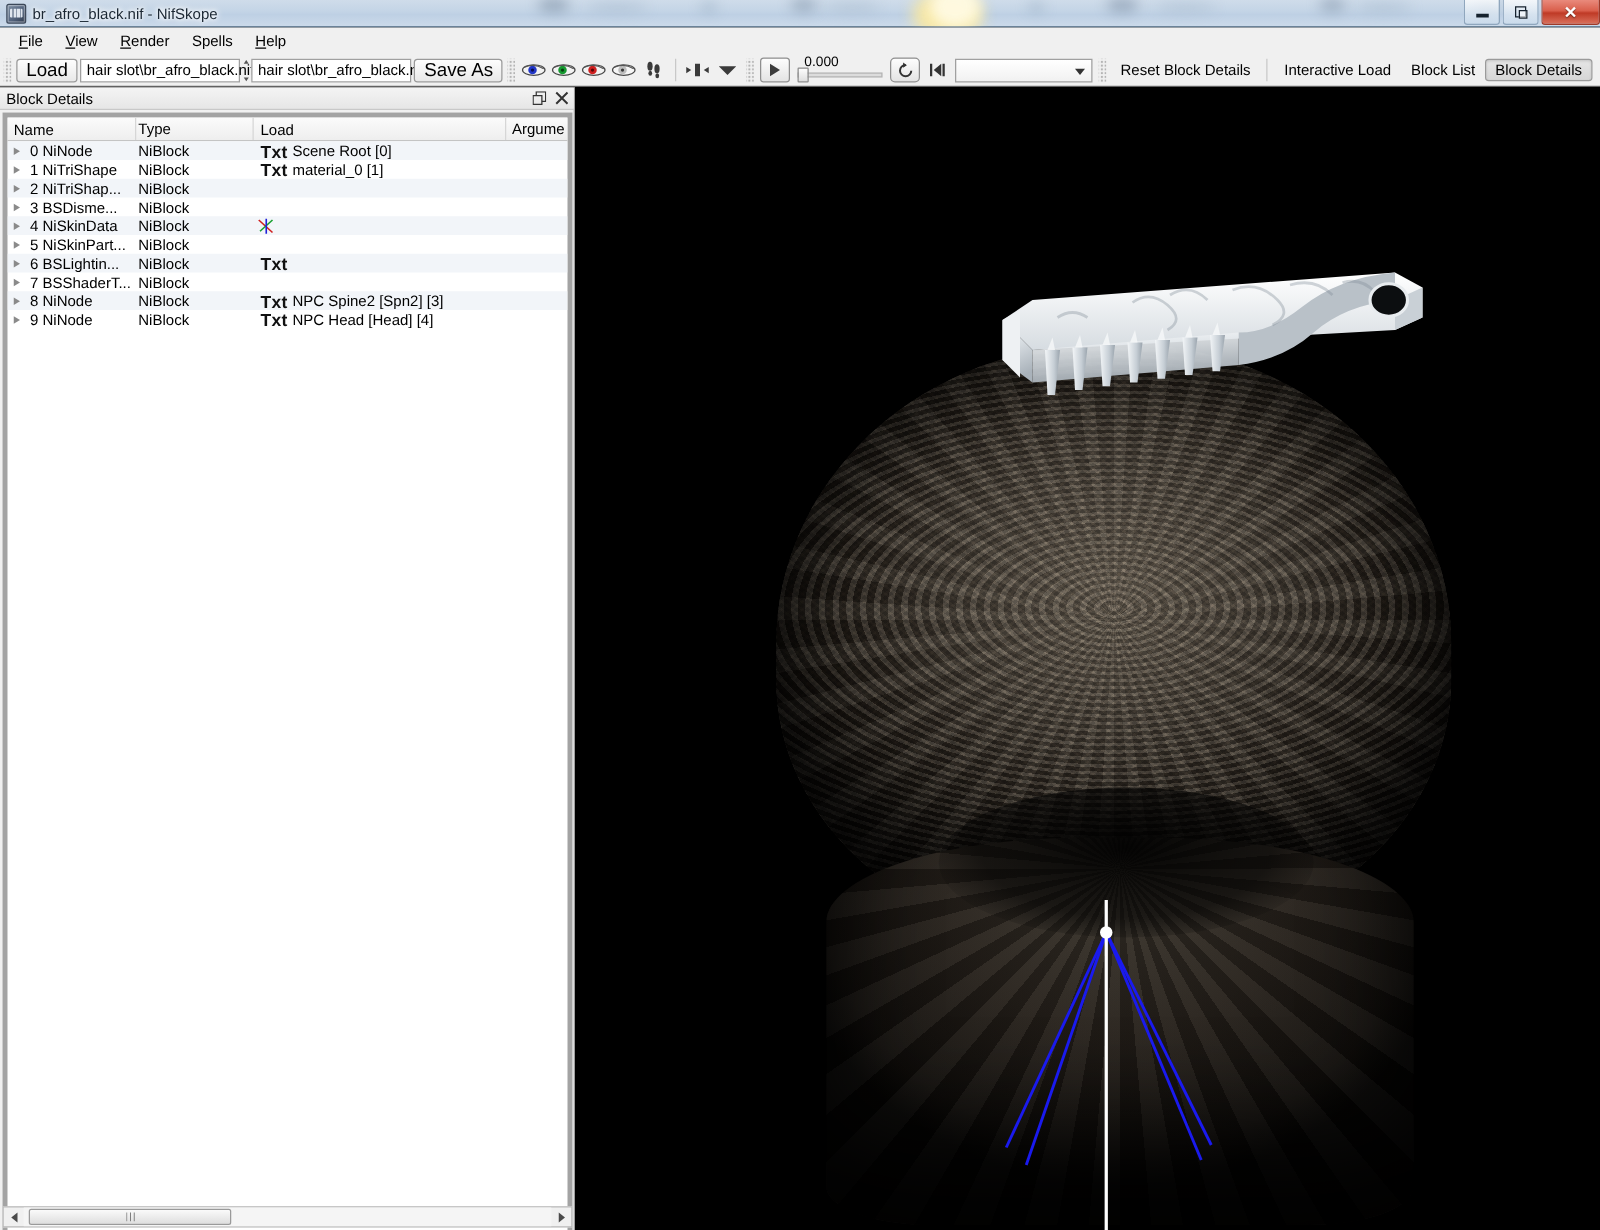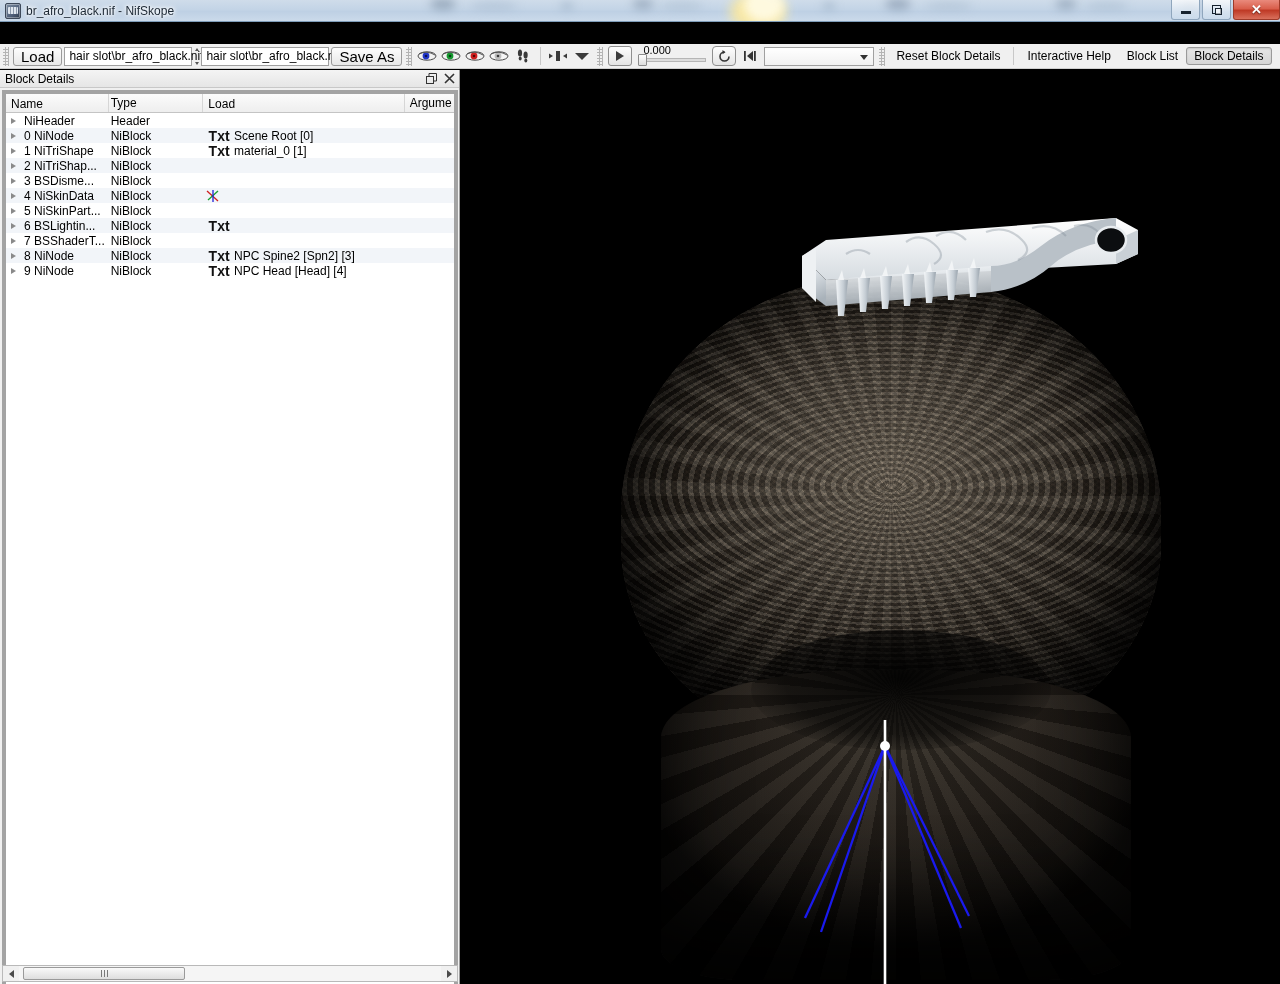--- a/index.html
+++ b/index.html
@@ -312,20 +312,27 @@
       </div>
       <div class="wbtn">
         <span class="rest-gl"></span>
       </div>
       <div class="wbtn close">
         <span class="gl">✕</span>
       </div>
     </div>
   </div>
 
+  <div class="menubar">
+    <div class="menuitem"><u>F</u>ile</div>
+    <div class="menuitem"><u>V</u>iew</div>
+    <div class="menuitem"><u>R</u>ender</div>
+    <div class="menuitem">Spells</div>
+    <div class="menuitem"><u>H</u>elp</div>
+  </div>
 
   <div class="toolbar">
     <div class="grip"></div>
     <div class="tb-btn">Load</div>
     <div class="tb-field f1">hair slot\br_afro_black.nif</div>
     <div class="minigrip">
         <i class="up"></i>
         <i class="dn"></i>
       </div>
     <div class="tb-field f2">hair slot\br_afro_black.nif</div>
@@ -408,21 +415,21 @@
           <rect x="12" y="2" width="1.8" height="10" fill="#333"></rect>
         </svg>
     </div>
     <div class="combo">
       <span class="arr"></span>
     </div>
 
     <div class="grip"></div>
     <div class="tb-link">Reset Block Details</div>
     <div class="tb-sep"></div>
-    <div class="tb-link">Interactive Help</div>
+    <div class="tb-link">Interactive Load</div>
     <div class="tb-link">Block List</div>
     <div class="tb-link pressed">Block Details</div>
     <div class="tb-link">KFM</div>
 
   </div>
 
   <div class="dock">
     <div class="dock-title">
       <span>Block Details</span>
       <span class="spacer"></span>
@@ -440,33 +447,20 @@
     </div>
 
     <div class="tree-wrap">
       <div class="tree-head">
         <div class="th c-name">Name</div>
         <div class="th c-type">Type</div>
         <div class="th c-value">Load</div>
         <div class="th c-arg">Argume</div>
       </div>
       <div class="tree-body" id="tree-body">
-          <div class="row">
-            <div class="cell c-name">
-              <span class="arrow">
-                <i></i>
-              </span>
-              <span class="nm">NiHeader</span>
-            </div>
-            <div class="cell c-type">Header</div>
-            <div class="cell c-value">
-              <span></span>
-            </div>
-            <div class="cell c-arg"></div>
-          </div>
           <div class="row alt">
             <div class="cell c-name">
               <span class="arrow">
                 <i></i>
               </span>
               <span class="nm">0 NiNode</span>
             </div>
             <div class="cell c-type">NiBlock</div>
             <div class="cell c-value">
               <span class="txtmark">Txt</span>

